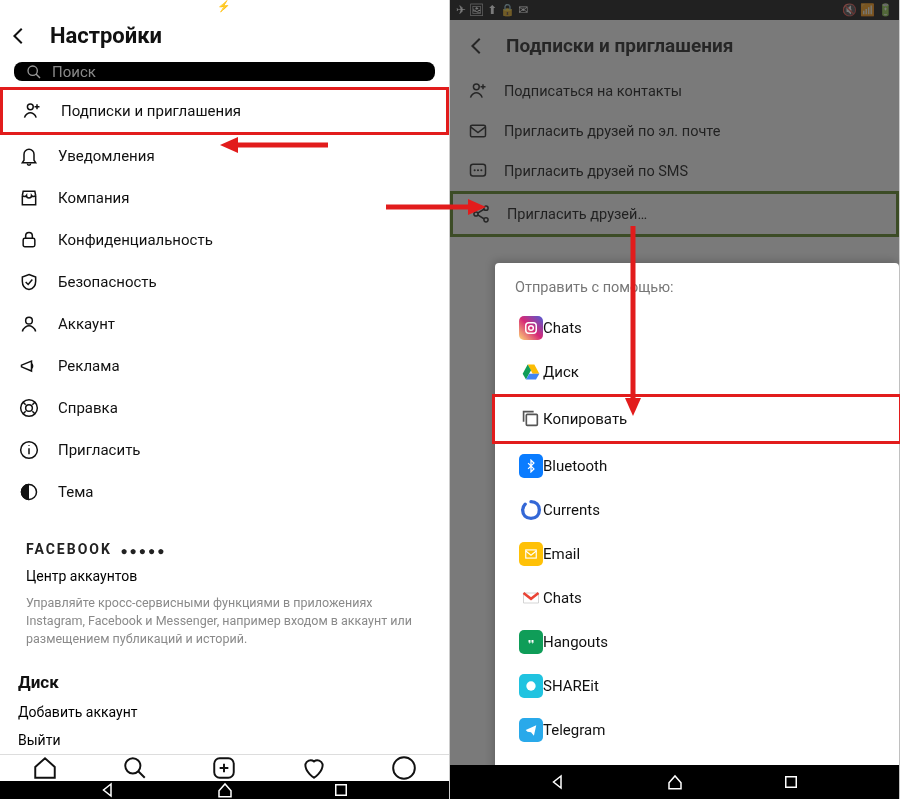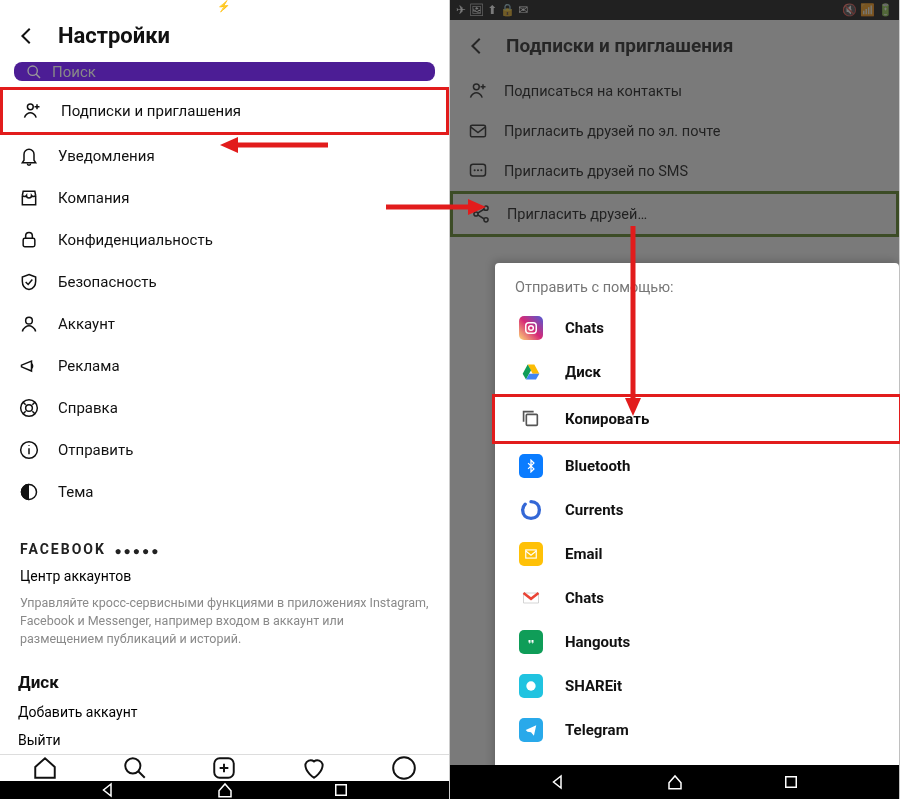--- a/index.html
+++ b/index.html
@@ -17,37 +17,37 @@
     display: flex;
     flex-direction: column;
     position: relative;
     border-right: 1px solid #ccc;
   }
   .phone:last-child { border-right: none; }
 
   
   .phone.left .status-top { height: 18px; display:flex; justify-content:center; align-items:center; font-size:11px; color:#8c8;}
   .phone.left .header {
-    display: flex; align-items: center; padding: 10px 16px 14px;
+    display: flex; align-items: center; padding: 10px 8px 14px;
     gap: 20px;
   }
   .phone.left .header .title { font-size: 22px; font-weight: 700; color:#111;}
   .phone.left .search {
-    margin: 0 14px; background:#4c1d95; border-radius:8px; height:38px;
+    margin: 0 14px; background:#000000; border-radius:8px; height:38px;
     display:flex; align-items:center; padding:0 12px; gap:10px; color:#888;
     font-size:15px;
   }
   .menu { padding: 6px 0; }
   .menu-row {
     display:flex; align-items:center; gap:18px; padding: 10px 18px;
     font-size:15px; color:#111;
   }
   .menu-row .ic { width:22px; height:22px; display:flex; align-items:center; justify-content:center;}
   .menu-row.highlighted { border:3px solid #e21c1c; }
-  .fb-section { padding: 0 20px; margin-top:22px;}
+  .fb-section { padding: 0 26px; margin-top:22px;}
   .fb-title { font-size:14px; letter-spacing:2px; font-weight:700; color:#222; margin-bottom:6px;}
   .fb-icons { display:inline-flex; gap:3px; font-size:12px; vertical-align:middle; margin-left:3px;}
   .link { color:#000000; font-size:14px; padding: 4px 0; }
   .desc { color:#8a8a8a; font-size:12.5px; line-height:1.45; padding:6px 0 10px;}
   .logins-title { font-size:17px; font-weight:700; padding: 14px 18px 6px; color:#111;}
   .link-row { padding:6px 18px; font-size:14px;}
   .bottom-bar {
     margin-top:auto; height:44px; border-top:1px solid #ddd;
     display:flex; justify-content:space-around; align-items:center;
   }
@@ -84,22 +84,22 @@
   .share-sheet {
     margin-top:auto; background:#fff; border-top-left-radius:4px; border-top-right-radius:4px;
     position:absolute; left:45px; right:0; top:263px; bottom:0;
     z-index:5; display:flex; flex-direction:column;
     box-shadow: -2px -2px 8px rgba(0,0,0,0.2);
   }
   .share-sheet .sheet-title {
     color:#777; font-size:14.5px; padding:16px 20px 10px;
   }
   .share-row {
-    display:flex; align-items:center; gap:22px; padding:10px 24px;
-    font-size:15px; color:#111;font-weight:bold;
+    display:flex; align-items:center; padding:10px 24px;
+    font-size:15px; color:#111;
   }
   .share-row .app-ic { width:24px; height:24px; border-radius:4px;}
   .share-row.highlighted { border:3px solid #e21c1c; margin:0 -3px;}
   .phone.right .android-nav { position:absolute; bottom:0; left:0; right:0; z-index:10;}
 
   
   .arrow-abs { position:absolute; z-index:50; pointer-events:none;}
   .arrow1 { left:220px; top:130px; }
   .arrow2 { left:386px; top:192px; }
   .arrow3 { left:618px; top:226px; }
@@ -204,21 +204,21 @@
         </span>
                    <span>Справка</span>
       </div>
       <div class="menu-row">
         <span class="ic">
           <svg width="20" height="20" viewBox="0 0 24 24" fill="none" stroke="#111" stroke-width="1.8">
             <circle cx="12" cy="12" r="10"></circle>
             <path d="M12 10v7M12 6v1"></path>
           </svg>
         </span>
-                   <span>Отправить</span>
+                   <span>Пригласить</span>
       </div>
       <div class="menu-row">
         <span class="ic">
           <svg width="20" height="20" viewBox="0 0 24 24" fill="none" stroke="#111" stroke-width="1.8">
             <circle cx="12" cy="12" r="9"></circle>
             <path d="M12 3a9 9 0 0 0 0 18" fill="#111"></path>
           </svg>
         </span>
                    <span>Тема</span>
       </div>

